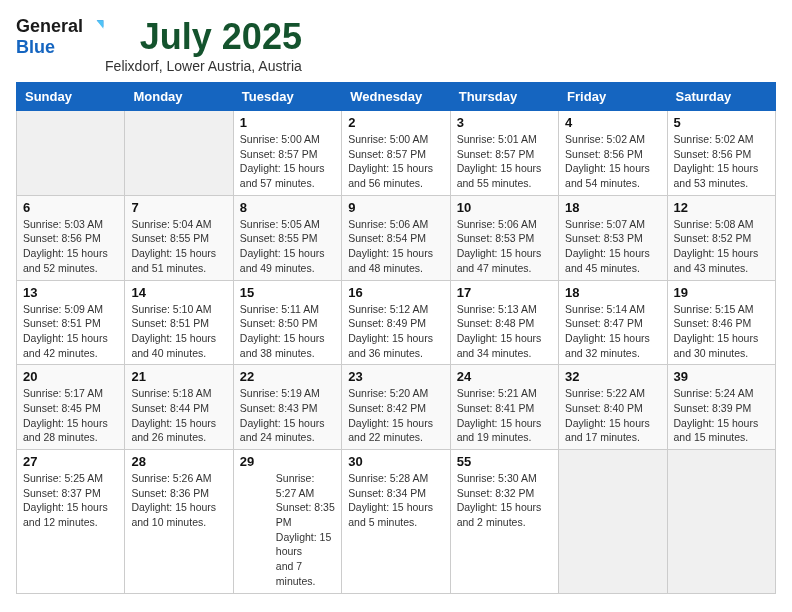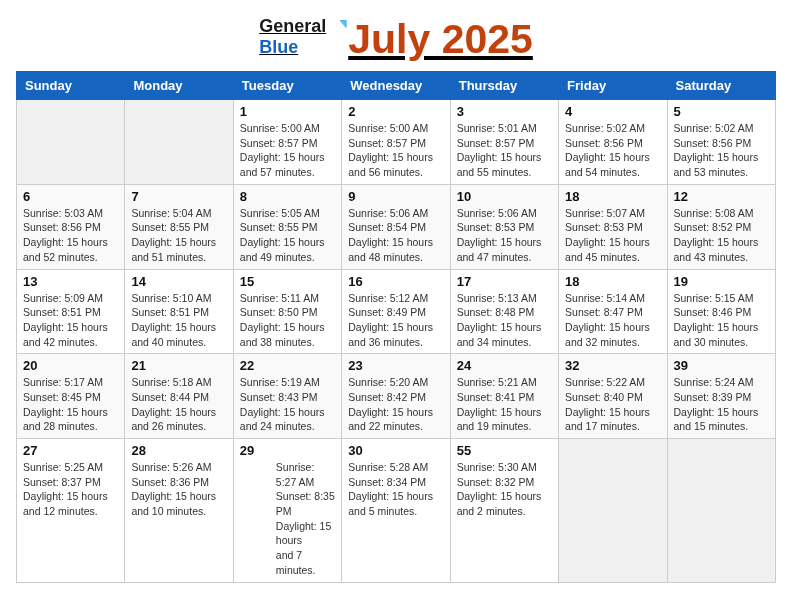--- a/index.html
+++ b/index.html
@@ -5,24 +5,23 @@
     * { box-sizing: border-box; margin: 0; padding: 0; }
     body {
       font-family: Arial, sans-serif;
       background: #fff;
       width: 792px;
       min-height: 612px;
       padding: 16px;
     }
     .header {
       display: flex;
-      justify-content: center;
+      justify-content: flex-start;
       align-items: flex-start;
       margin-bottom: 8px;
-      text-decoration: underline;
     }
     .logo {
       display: flex;
       flex-direction: column;
       align-items: flex-start;
     }
     .logo-text {
       display: flex;
       align-items: center;
     }
@@ -38,23 +37,23 @@
     }
     .logo-icon {
       width: 20px;
       height: 20px;
       margin-left: 2px;
     }
     .title-area {
       text-align: right;
     }
     .month-title {
-      font-size: 41px;
-      font-weight: bold;
-      color: #c2410c;
+      font-size: 36px;
+      font-weight: bold;
+      color: #14532d;
     }
     .subtitle {
       font-size: 14px;
       color: #333;
     }
     .calendar {
       width: 100%;
       border-collapse: collapse;
       border: 1px solid #404040;
     }
@@ -105,20 +104,21 @@
       <span class="logo-general">General</span>
       <svg class="logo-icon" viewBox="0 0 24 24">
         <polygon points="14,4 22,4 22,12" fill="#1565c0"></polygon>
         <polygon points="22,4 22,14 14,4" fill="#4fc3f7"></polygon>
       </svg>
     </div>
     <span class="logo-blue">Blue</span>
   </div>
   <div class="title-area">
     <div class="month-title">July 2025</div>
+    <div class="subtitle">Felixdorf, Lower Austria, Austria</div>
   </div>
 </div>
 
 <table class="calendar">
   <thead>
     <tr>
     <th>Sunday</th>
         <th>Monday</th>
         <th>Tuesday</th>
         <th>Wednesday</th>

